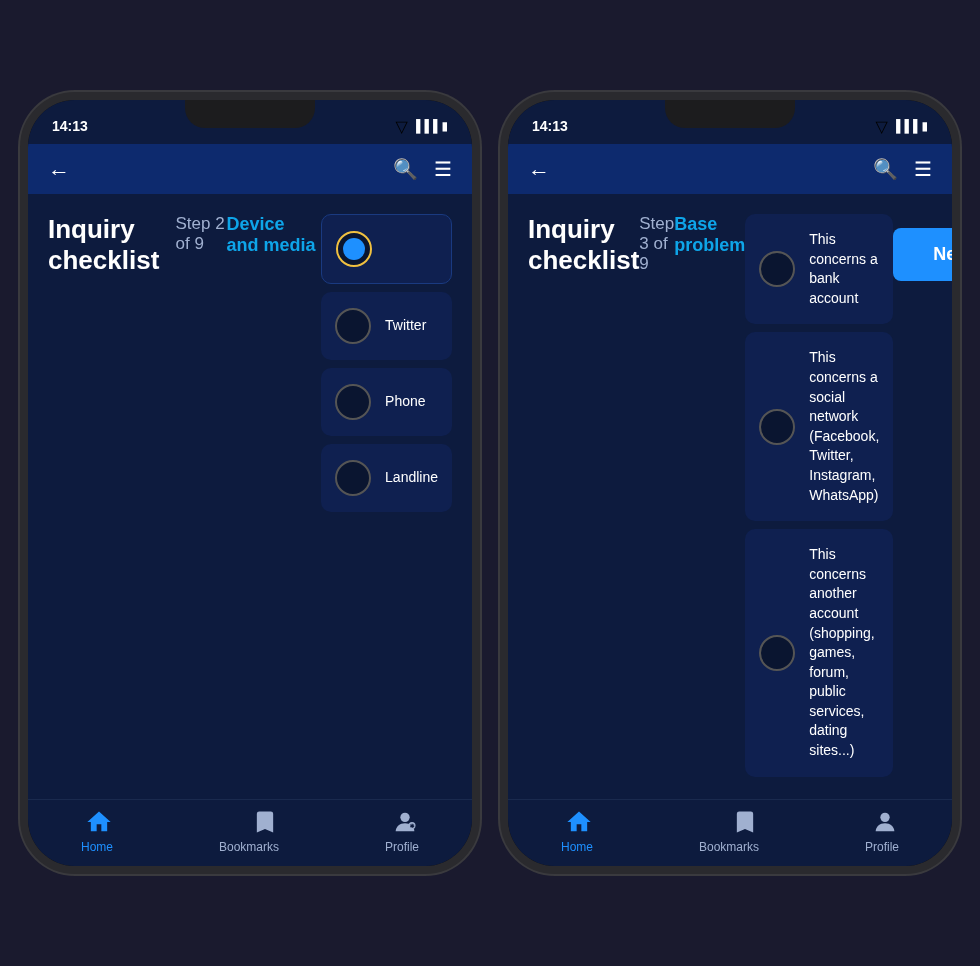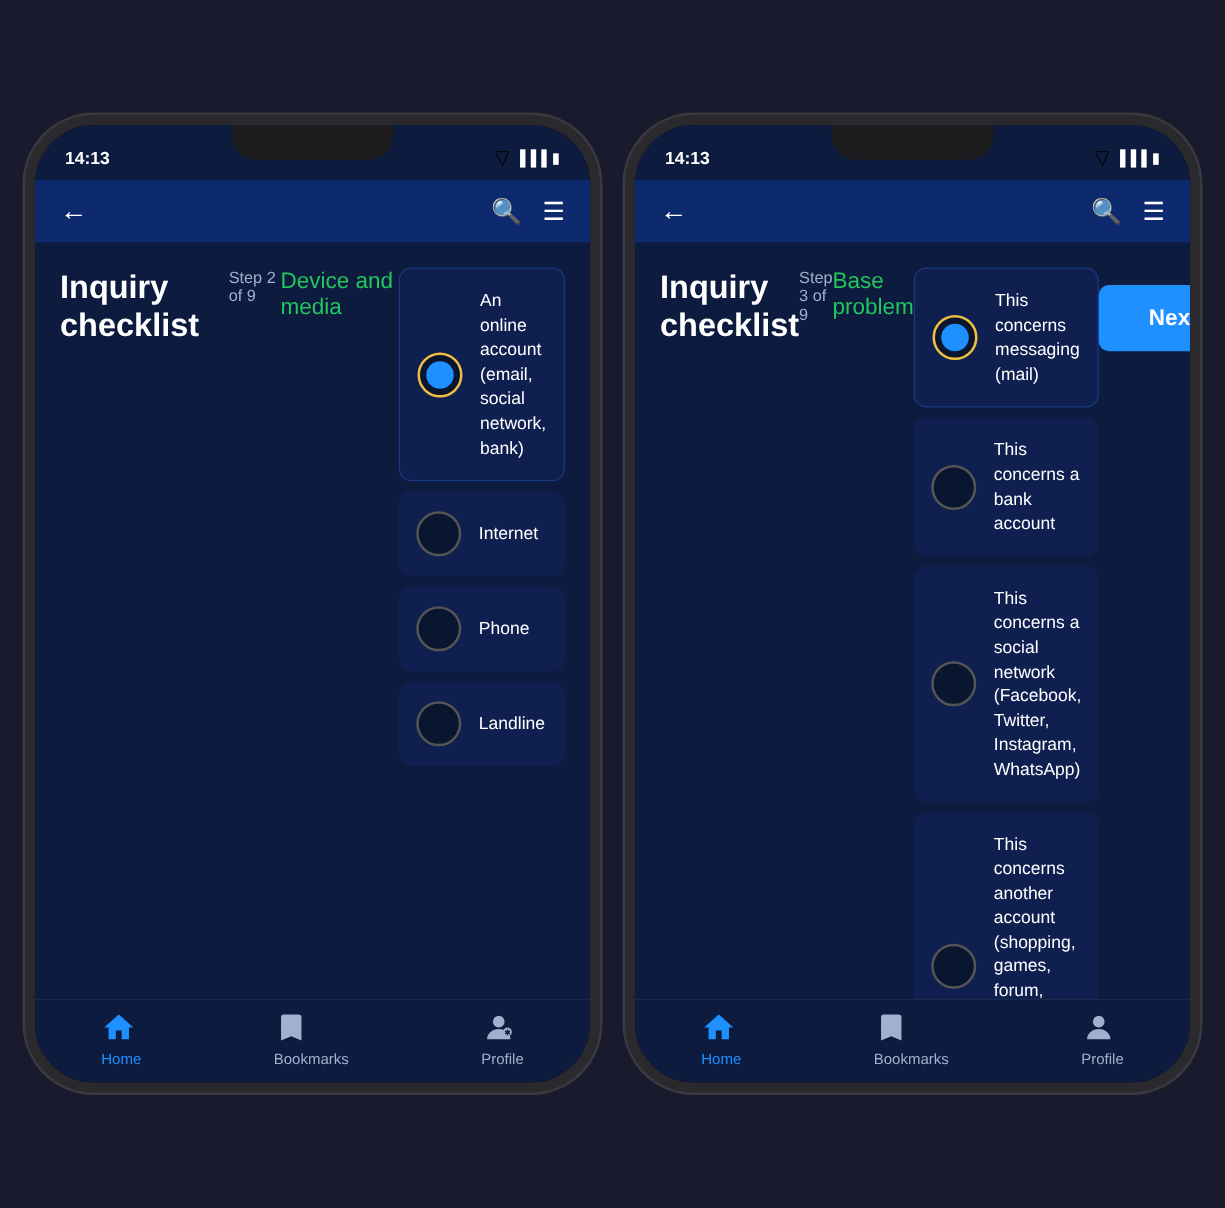--- a/index.html
+++ b/index.html
@@ -116,28 +116,28 @@
 
     .page-title {
       color: white;
       font-size: 26px;
       font-weight: 700;
       margin-bottom: 4px;
     }
 
     .page-step {
       color: #a0b0d0;
-      font-size: 13px;
+      font-size: 17px;
       margin-bottom: 18px;
     }
 
     .section-title {
-      color: #22c55e;
+      color: #0ea5e9;
       font-size: 18px;
-      font-weight: 400;
+      font-weight: 700;
       margin-bottom: 14px;
     }
 
     .option-list {
       display: flex;
       flex-direction: column;
       gap: 8px;
       flex: 1;
     }
 
@@ -193,21 +193,21 @@
       padding: 8px 0 12px 0;
       display: flex;
       justify-content: space-around;
       align-items: center;
       flex-shrink: 0;
     }
 
     .nav-item {
       display: flex;
       flex-direction: column;
-      align-items: flex-start;
+      align-items: flex-end;
       gap: 4px;
       cursor: pointer;
     }
 
     .nav-item-label {
       font-size: 12px;
       color: #a0b0d0;
     }
 
     .nav-item.active .nav-item-label {
@@ -263,26 +263,25 @@
         <div class="page-title">Inquiry checklist</div>
         <div class="page-step">Step 2 of 9</div>
         <div class="section-title">Device and media</div>
 
         <div class="option-list">
 
           <div class="option-item selected">
             <div class="radio-outer selected">
               <div class="radio-inner"></div>
             </div>
-            <span class="option-text">An online account (email, social network, bank)</span>
-          </div>
-
-          <div class="option-item">
-            <div class="radio-outer"></div>
-            <span class="option-text">Internet</span>
+          </div>
+
+          <div class="option-item">
+            <div class="radio-outer"></div>
+            <span class="option-text">Twitter</span>
           </div>
 
           <div class="option-item">
             <div class="radio-outer"></div>
             <span class="option-text">Phone</span>
           </div>
 
           <div class="option-item">
             <div class="radio-outer"></div>
             <span class="option-text">Landline</span>
@@ -341,26 +340,20 @@
         </div>
       </div>
 
       <div class="content">
         <div class="page-title">Inquiry checklist</div>
         <div class="page-step">Step 3 of 9</div>
         <div class="section-title">Base problem</div>
 
         <div class="option-list">
 
-          <div class="option-item selected">
-            <div class="radio-outer selected">
-              <div class="radio-inner"></div>
-            </div>
-            <span class="option-text">This concerns messaging (mail)</span>
-          </div>
 
           <div class="option-item">
             <div class="radio-outer"></div>
             <span class="option-text">This concerns a bank account</span>
           </div>
 
           <div class="option-item">
             <div class="radio-outer"></div>
             <span class="option-text">This concerns a social network (Facebook, Twitter, Instagram, WhatsApp)</span>
           </div>

